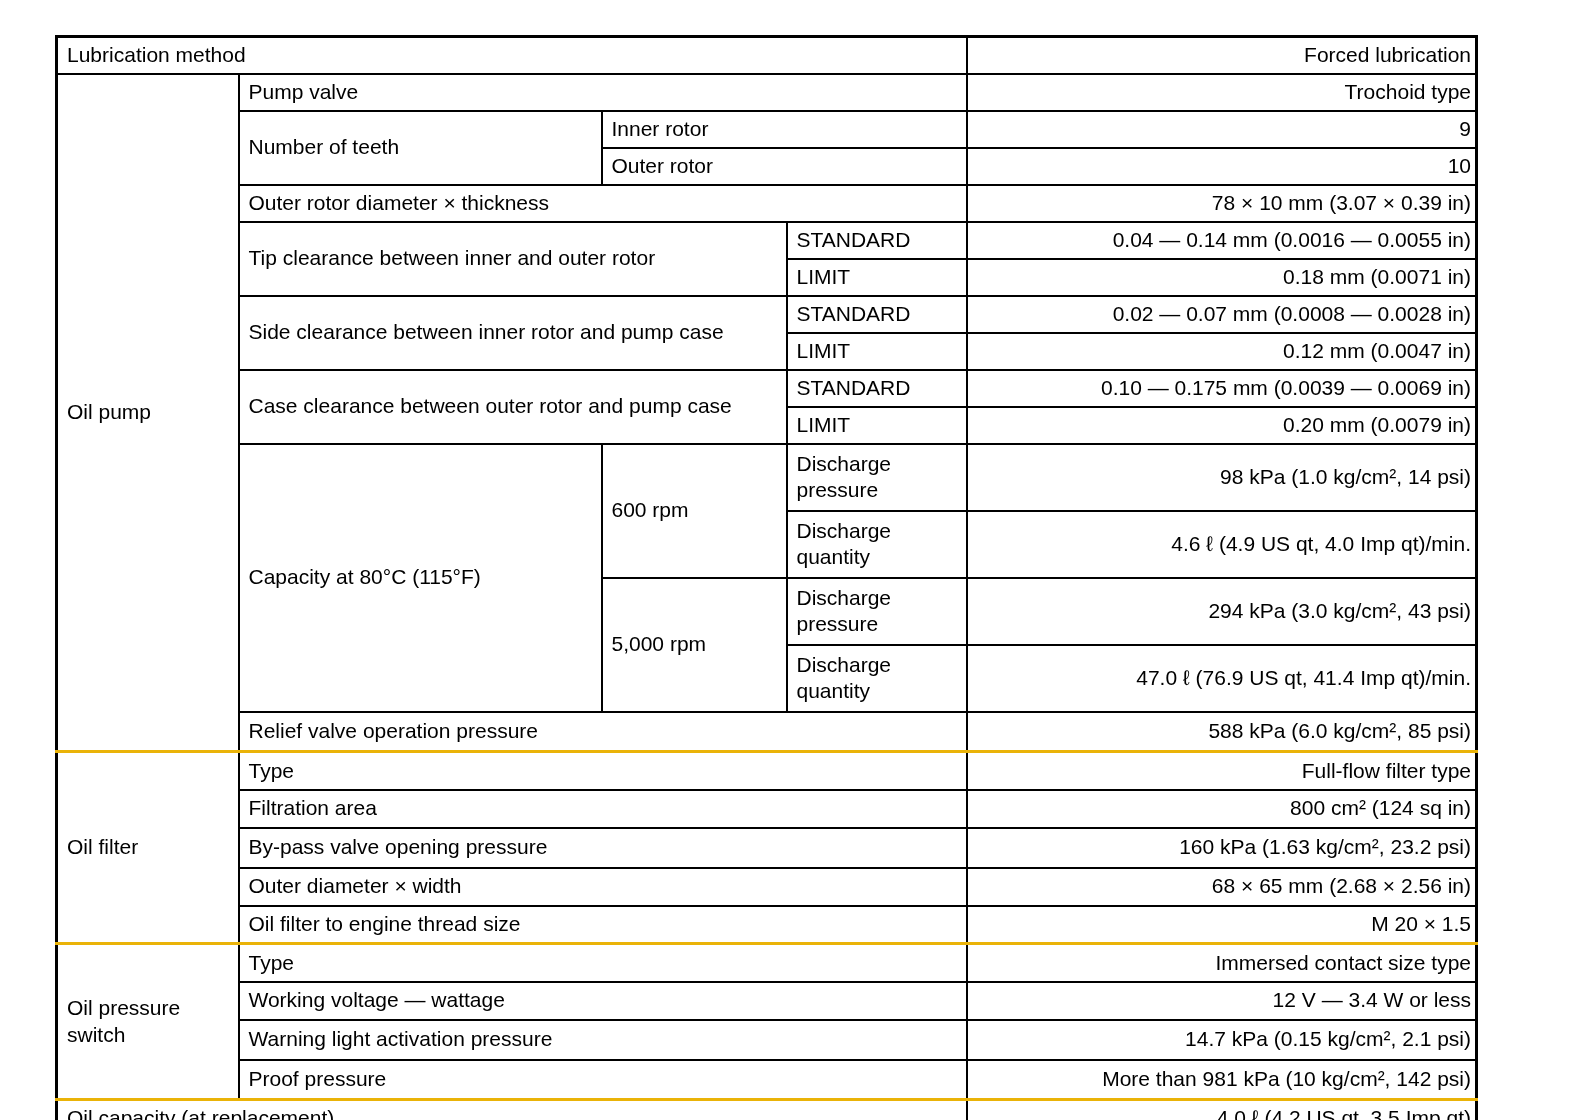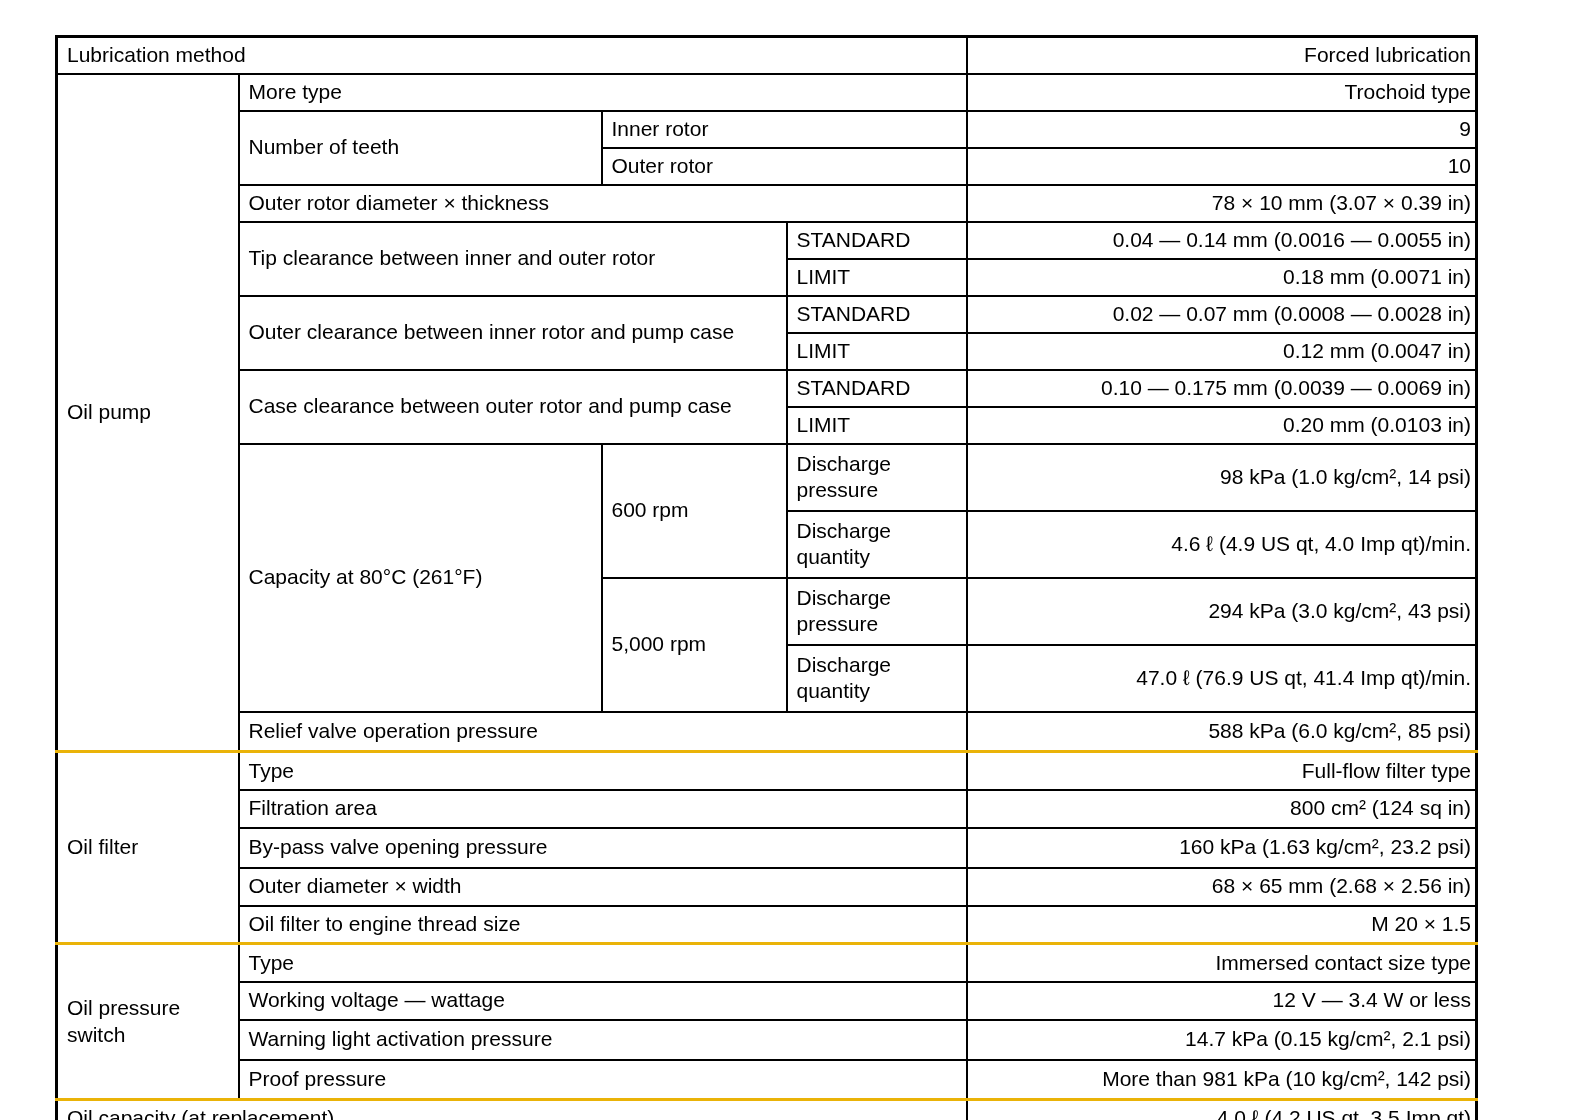--- a/index.html
+++ b/index.html
@@ -61,21 +61,21 @@
     </colgroup>
 
     <tbody>
         <tr class="h37">
       <td colspan="4">Lubrication method</td>
       <td class="val">Forced lubrication</td>
     </tr>
 
     <tr class="h37">
       <td rowspan="15">Oil pump</td>
-      <td colspan="3">More type</td>
+      <td colspan="3">Pump valve</td>
       <td class="val">Trochoid type</td>
     </tr>
     <tr class="h37">
       <td rowspan="2">Number of teeth</td>
       <td colspan="2">Inner rotor</td>
       <td class="val">9</td>
     </tr>
     <tr class="h37">
       <td colspan="2">Outer rotor</td>
       <td class="val">10</td>
@@ -87,39 +87,39 @@
     <tr class="h37">
       <td rowspan="2" colspan="2">Tip clearance between inner and outer rotor</td>
       <td>STANDARD</td>
       <td class="val">0.04 — 0.14 mm (0.0016 — 0.0055 in)</td>
     </tr>
     <tr class="h37">
       <td>LIMIT</td>
       <td class="val">0.18 mm (0.0071 in)</td>
     </tr>
     <tr class="h37">
-      <td rowspan="2" colspan="2">Outer clearance between inner rotor and pump case</td>
+      <td rowspan="2" colspan="2">Side clearance between inner rotor and pump case</td>
       <td>STANDARD</td>
       <td class="val">0.02 — 0.07 mm (0.0008 — 0.0028 in)</td>
     </tr>
     <tr class="h37">
       <td>LIMIT</td>
       <td class="val">0.12 mm (0.0047 in)</td>
     </tr>
     <tr class="h37">
       <td rowspan="2" colspan="2">Case clearance between outer rotor and pump case</td>
       <td>STANDARD</td>
       <td class="val">0.10 — 0.175 mm (0.0039 — 0.0069 in)</td>
     </tr>
     <tr class="h37">
       <td>LIMIT</td>
-      <td class="val">0.20 mm (0.0103 in)</td>
+      <td class="val">0.20 mm (0.0079 in)</td>
     </tr>
     <tr class="h67">
-      <td rowspan="4">Capacity at 80°C (261°F)</td>
+      <td rowspan="4">Capacity at 80°C (115°F)</td>
       <td rowspan="2">600 rpm</td>
       <td>Discharge pressure</td>
       <td class="val">98 kPa (1.0 kg/cm², 14 psi)</td>
     </tr>
     <tr class="h67">
       <td>Discharge quantity</td>
       <td class="val">4.6 ℓ (4.9 US qt, 4.0 Imp qt)/min.</td>
     </tr>
     <tr class="h67">
       <td rowspan="2">5,000 rpm</td>

